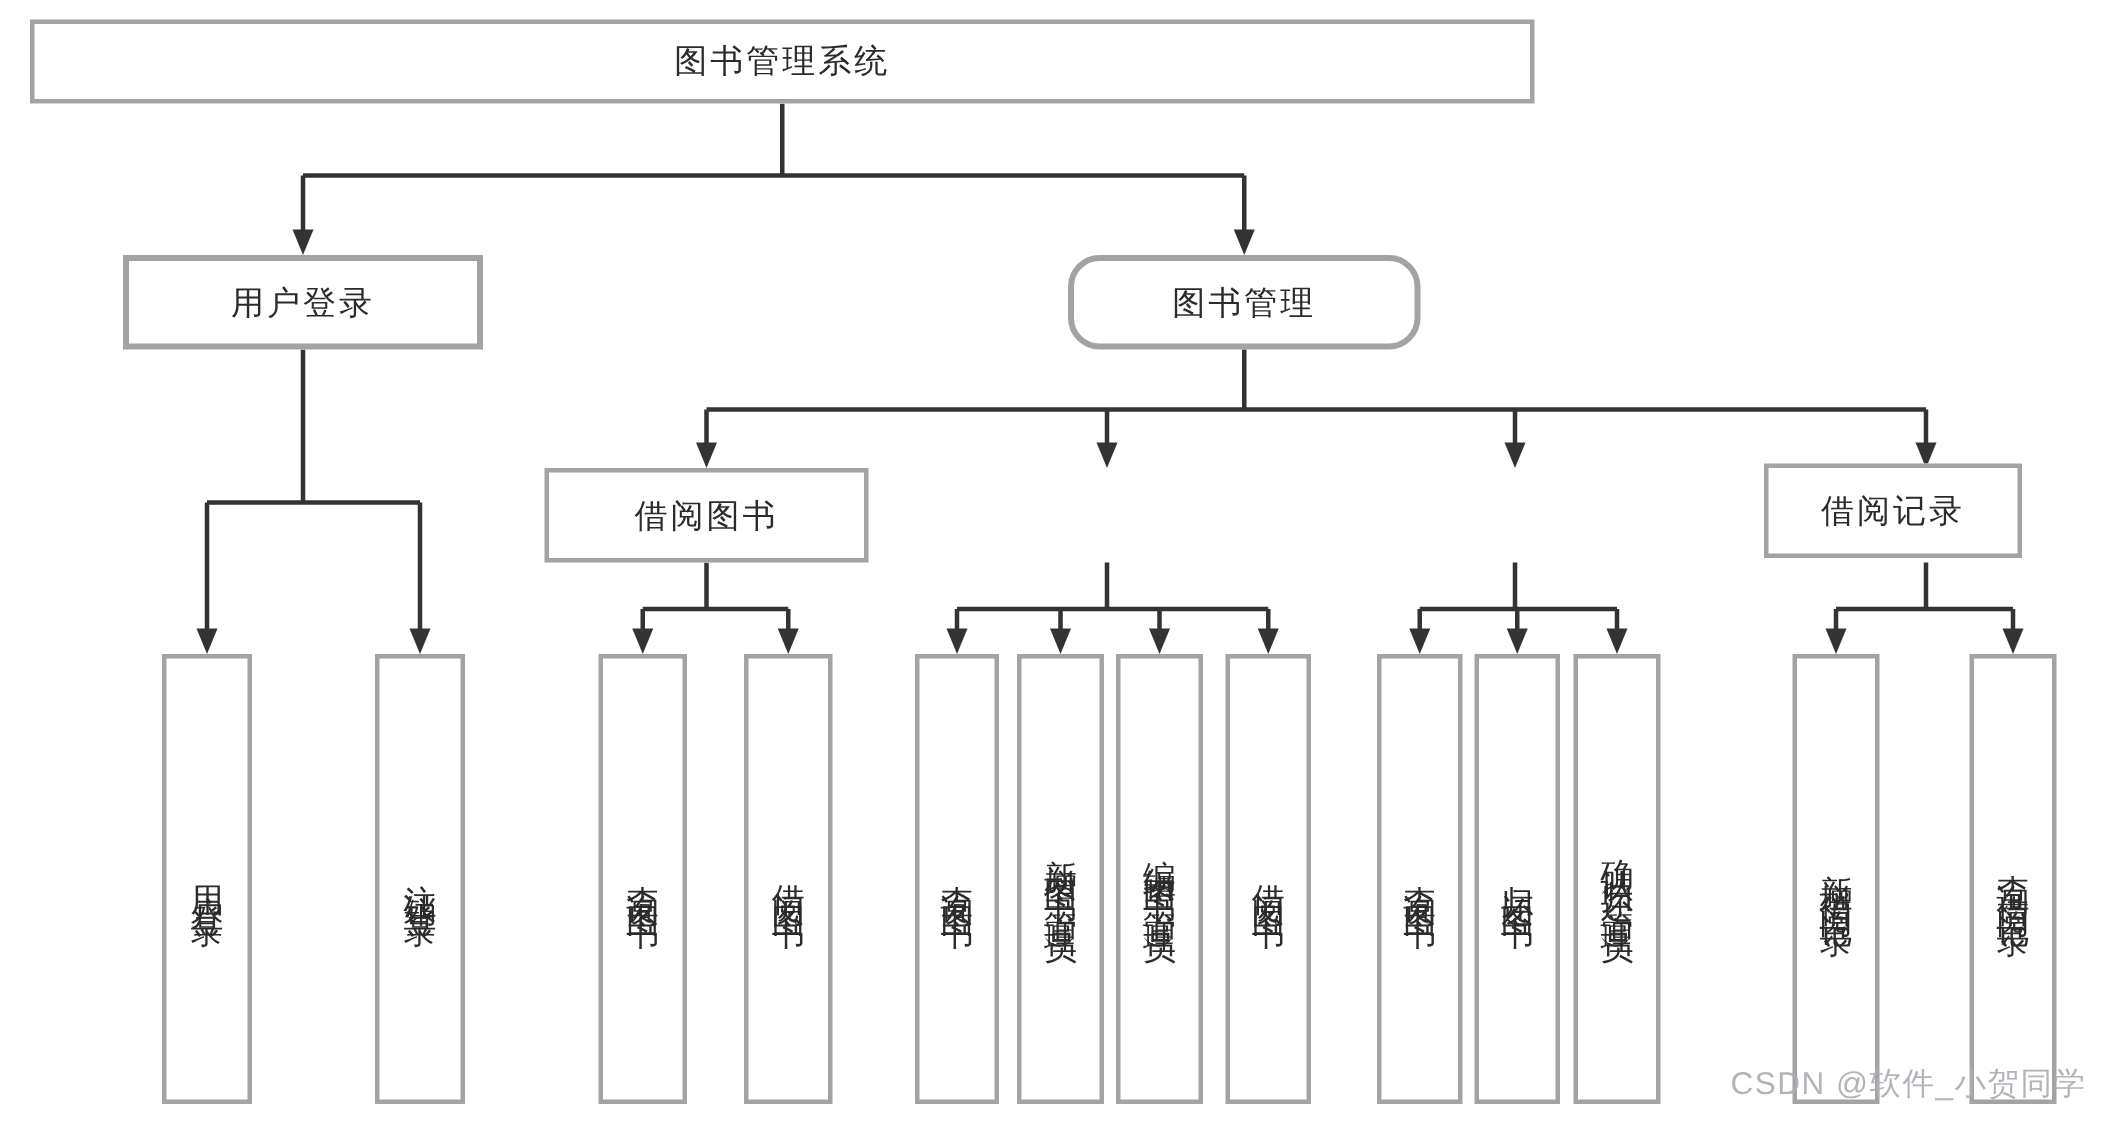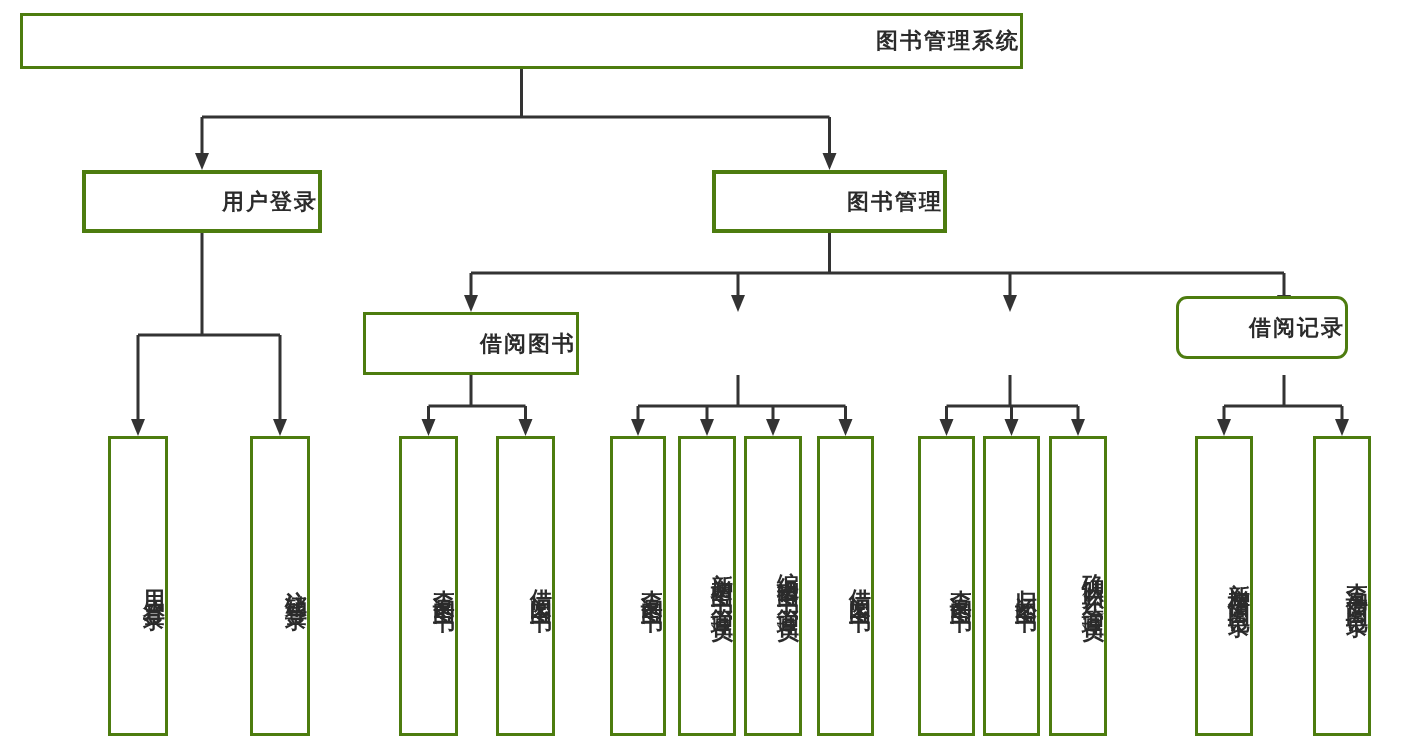--- a/index.html
+++ b/index.html
@@ -7,28 +7,27 @@
     position:relative;
     width:1405px;height:747px;
     background:#ffffff;
     font-family:"Liberation Sans", sans-serif;
     overflow:hidden;
   }
   #connectors{position:absolute;left:0;top:0;z-index:1;}
   .node{
     position:absolute;
     background:#ffffff;
-    border:3px solid #4d7c0f;
+    border:3px solid #a3a3a3;
     box-sizing:border-box;
     display:flex;
     align-items:center;
-    justify-content:flex-end;
+    justify-content:center;
     z-index:2;
     color:#2b2b2b;
-    font-weight:bold;
   }
   .h-node span{
     font-size:22px;
     letter-spacing:2px;
     white-space:nowrap;
     color:#2b2b2b;
   }
   .root-node{border-width:3px;}
   .l2-node{border-width:4px;}
   .l3-node{border-width:3px;}
@@ -122,28 +121,28 @@
     </g>
   </svg>
 
   <div class="node h-node root-node" style="left:20px;top:13px;width:1003px;height:56px;">
     <span>图书管理系统</span>
   </div>
 
   <div class="node h-node l2-node" style="left:82px;top:170px;width:240px;height:63px;">
     <span>用户登录</span>
   </div>
-  <div class="node h-node l2-node" style="left:712px;top:170px;width:235px;height:63px;">
+  <div class="node h-node l2-node" style="left:712px;top:170px;width:235px;height:63px;border-radius:21px;">
     <span>图书管理</span>
   </div>
 
   <div class="node h-node l3-node" style="left:363px;top:312px;width:216px;height:63px;">
     <span>借阅图书</span>
   </div>
-  <div class="node h-node l3-node" style="left:1176px;top:296px;width:172px;height:63px;border-radius:11px;">
+  <div class="node h-node l3-node" style="left:1176px;top:309px;width:172px;height:63px;">
     <span>借阅记录</span>
   </div>
 
   <div class="node v-node" style="left:108px;width:60px;">
     <span>用户登录</span>
   </div>
   <div class="node v-node" style="left:250px;width:60px;">
     <span>注销登录</span>
   </div>
 
@@ -177,14 +176,15 @@
     <span>确认归还（管理员）</span>
   </div>
 
   <div class="node v-node" style="left:1195px;width:58px;">
     <span>新增借阅记录</span>
   </div>
   <div class="node v-node" style="left:1313px;width:58px;">
     <span>查询借阅记录</span>
   </div>
 
+  <div class="watermark">CSDN @软件_小贺同学</div>
 
 </div>
 
 </body></html>

